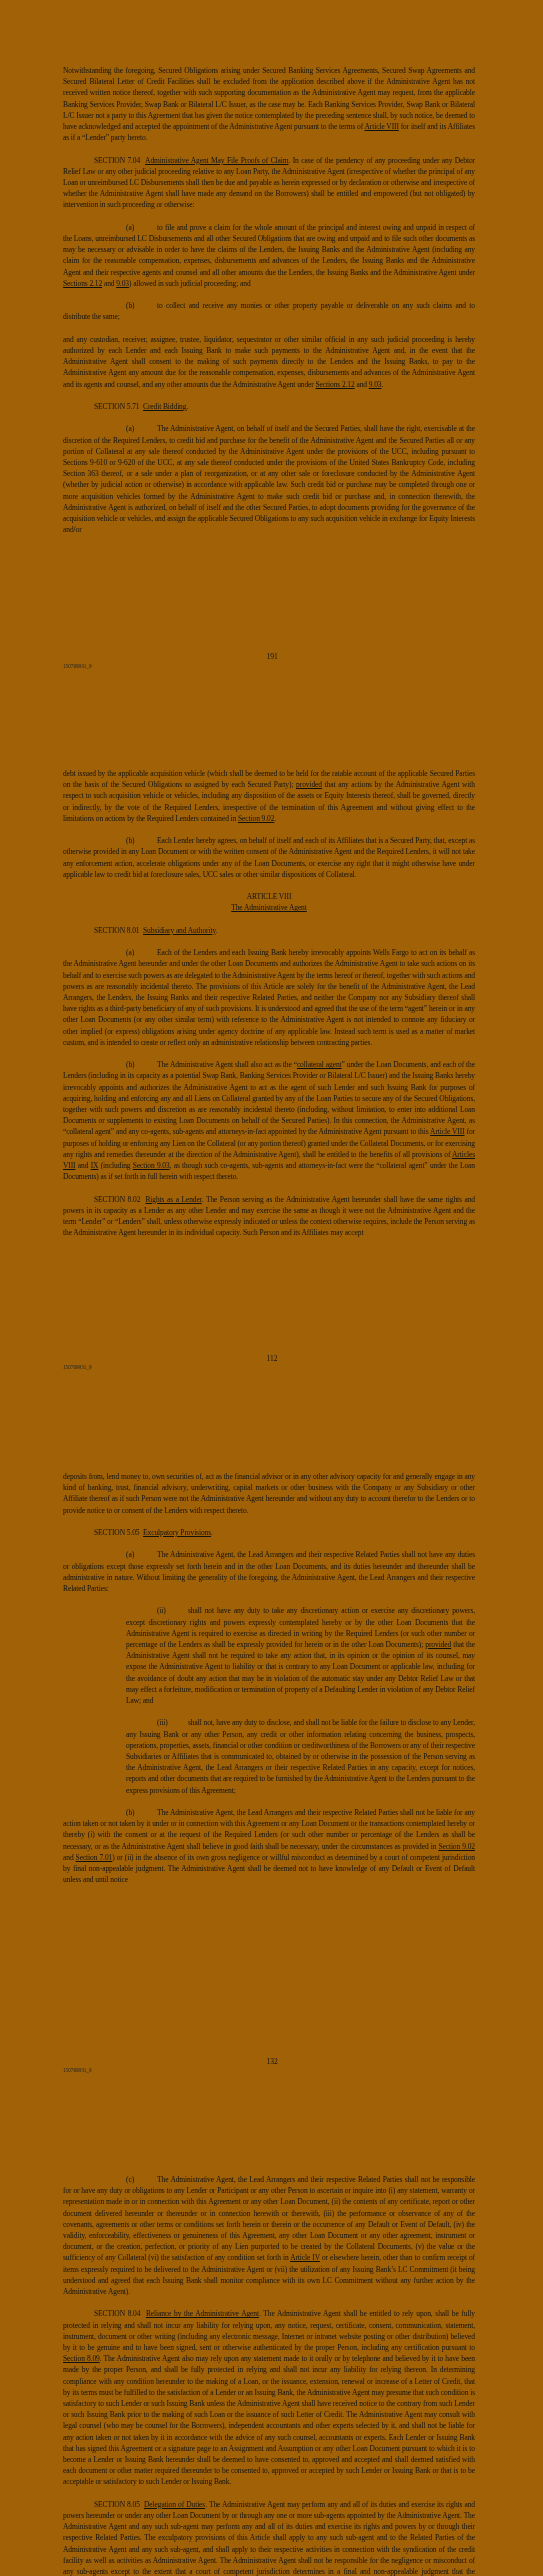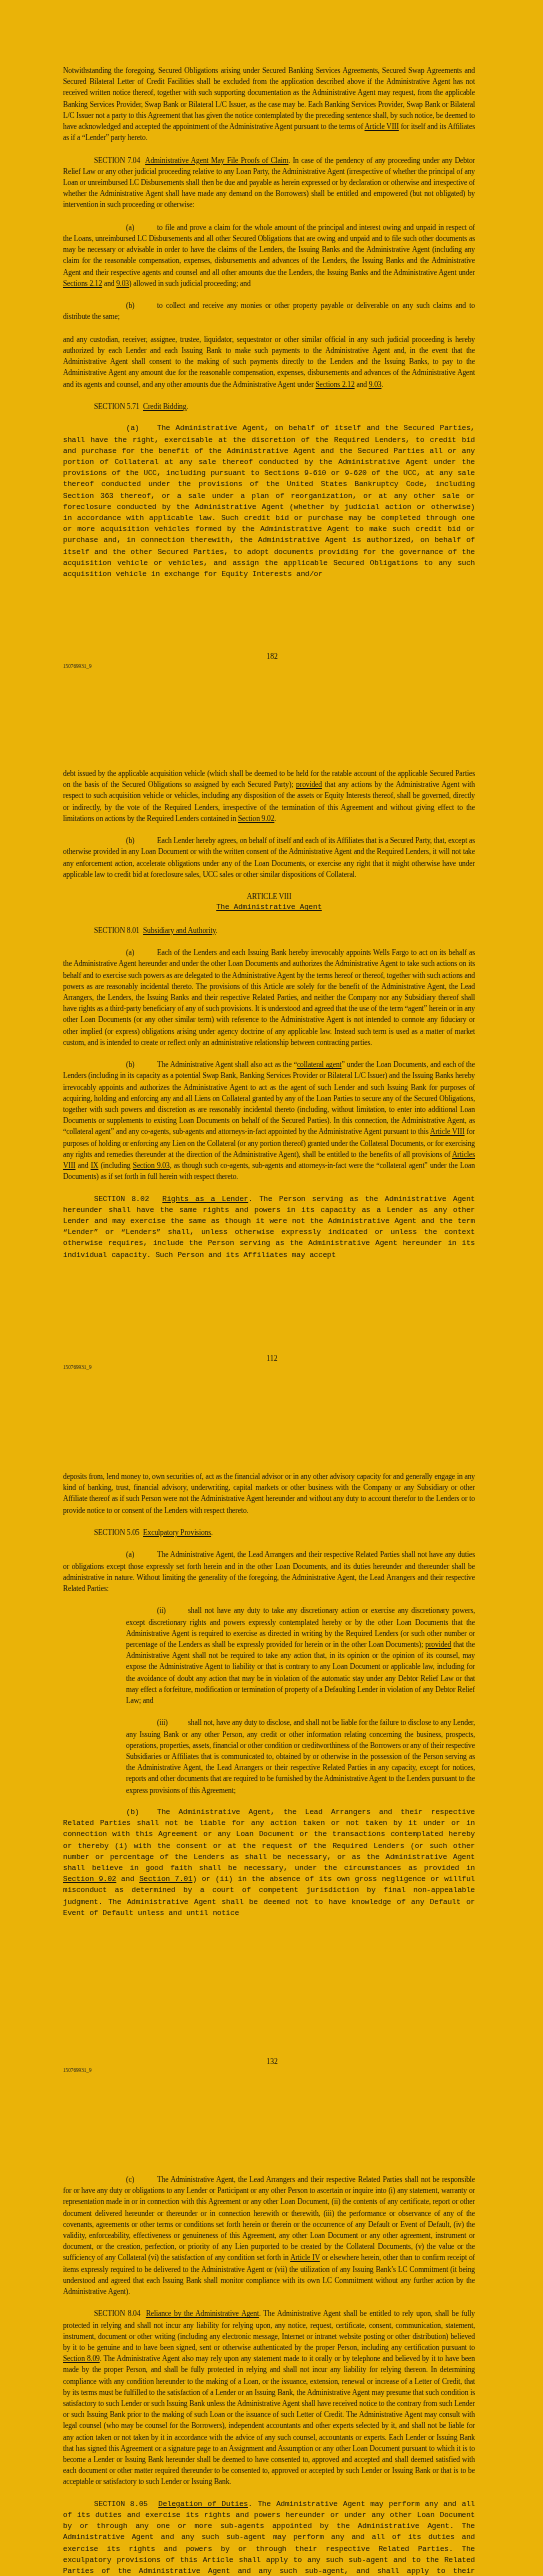--- a/index.html
+++ b/index.html
@@ -1,40 +1,40 @@
 <!DOCTYPE html>
 <html style="font-size:8.2px"><head>
   <meta charset="utf-8">
   <style>
     html, body { margin: 0; padding: 0; background: #ffffff; }
     body { width: 544px; }
     .page {
       position: relative;
       width: 544px;
       height: 703px;
-      background: #eab308;
+      background: #a16207;
       box-sizing: border-box;
       overflow: hidden;
     }
     .body-text {
       position: absolute;
       left: 63px;
       top: 65px;
       width: 412px;
       font-family: "Liberation Serif", "DejaVu Serif", serif;
       font-size: 7.5px;
       line-height: 11.2px;
       color: #111111;
       letter-spacing: -0.1px;
     }
     .para {
       margin: 0 0 11.2px 0;
       text-align: justify;
     }
-    .para:last-child { margin-bottom: 0; font-family: Liberation Mono, monospace; }
+    .para:last-child { margin-bottom: 0; }
     .sec { text-indent: 31px; }
     .sub { text-indent: 63px; }
     .sub .lbl { display: inline-block; width: 31px; text-indent: 0; }
     .item { margin-left: 63px; text-indent: 31px; }
     .item .lbl { display: inline-block; width: 31px; text-indent: 0; }
     .plain { text-indent: 0; }
     .center { text-align: center; text-indent: 0; margin-bottom: 0; }
     .article-block { margin-bottom: 11.2px; }
     u, .u { text-decoration: underline; text-underline-offset: 1px; }
     .page-number {
@@ -72,21 +72,21 @@
     <p class="para sub"><span class="lbl">(a)</span><span>to file and prove a claim for the whole amount of the principal and interest owing and unpaid in respect of the Loans, unreimbursed LC Disbursements and all other Secured Obligations that are owing and unpaid and to file such other documents as may be necessary or advisable in order to have the claims of the Lenders, the Issuing Banks and the Administrative Agent (including any claim for the reasonable compensation, expenses, disbursements and advances of the Lenders, the Issuing Banks and the Administrative Agent and their respective agents and counsel and all other amounts due the Lenders, the Issuing Banks and the Administrative Agent under </span><u>Sections 2.12</u><span> and </span><u>9.03</u><span>) allowed in such judicial proceeding; and</span></p>
 
     <p class="para sub"><span class="lbl">(b)</span><span>to collect and receive any monies or other property payable or deliverable on any such claims and to distribute the same;</span></p>
 
     <p class="para plain"><span>and any custodian, receiver, assignee, trustee, liquidator, sequestrator or other similar official in any such judicial proceeding is hereby authorized by each Lender and each Issuing Bank to make such payments to the Administrative Agent and, in the event that the Administrative Agent shall consent to the making of such payments directly to the Lenders and the Issuing Banks, to pay to the Administrative Agent any amount due for the reasonable compensation, expenses, disbursements and advances of the Administrative Agent and its agents and counsel, and any other amounts due the Administrative Agent under </span><u>Sections 2.12</u><span> and </span><u>9.03</u><span>.</span></p>
 
     <p class="para sec"><span>SECTION 5.71</span>&nbsp;&nbsp;<u>Credit Bidding</u><span>.</span></p>
 
     <p class="para sub"><span class="lbl">(a)</span><span>The Administrative Agent, on behalf of itself and the Secured Parties, shall have the right, exercisable at the discretion of the Required Lenders, to credit bid and purchase for the benefit of the Administrative Agent and the Secured Parties all or any portion of Collateral at any sale thereof conducted by the Administrative Agent under the provisions of the UCC, including pursuant to Sections 9-610 or 9-620 of the UCC, at any sale thereof conducted under the provisions of the United States Bankruptcy Code, including Section 363 thereof, or a sale under a plan of reorganization, or at any other sale or foreclosure conducted by the Administrative Agent (whether by judicial action or otherwise) in accordance with applicable law.  Such credit bid or purchase may be completed through one or more acquisition vehicles formed by the Administrative Agent to make such credit bid or purchase and, in connection therewith, the Administrative Agent is authorized, on behalf of itself and the other Secured Parties, to adopt documents providing for the governance of the acquisition vehicle or vehicles, and assign the applicable Secured Obligations to any such acquisition vehicle in exchange for Equity Interests and/or</span></p>
   </div>
-  <div class="page-number">182</div>
+  <div class="page-number">191</div>
   <div class="doc-id">150769931_9</div>
 </div>
 
 <div class="page p2">
   <div class="body-text">
     <p class="para plain"><span>debt issued by the applicable acquisition vehicle (which shall be deemed to be held for the ratable account of the applicable Secured Parties on the basis of the Secured Obligations so assigned by each Secured Party); </span><u>provided</u><span> that any actions by the Administrative Agent with respect to such acquisition vehicle or vehicles, including any disposition of the assets or Equity Interests thereof, shall be governed, directly or indirectly, by the vote of the Required Lenders, irrespective of the termination of this Agreement and without giving effect to the limitations on actions by the Required Lenders contained in </span><u>Section 9.02</u><span>.</span></p>
 
     <p class="para sub"><span class="lbl">(b)</span><span>Each Lender hereby agrees, on behalf of itself and each of its Affiliates that is a Secured Party, that, except as otherwise provided in any Loan Document or with the written consent of the Administrative Agent and the Required Lenders, it will not take any enforcement action, accelerate obligations under any of the Loan Documents, or exercise any right that it might otherwise have under applicable law to credit bid at foreclosure sales, UCC sales or other similar dispositions of Collateral.</span></p>
 
     <div class="article-block">

